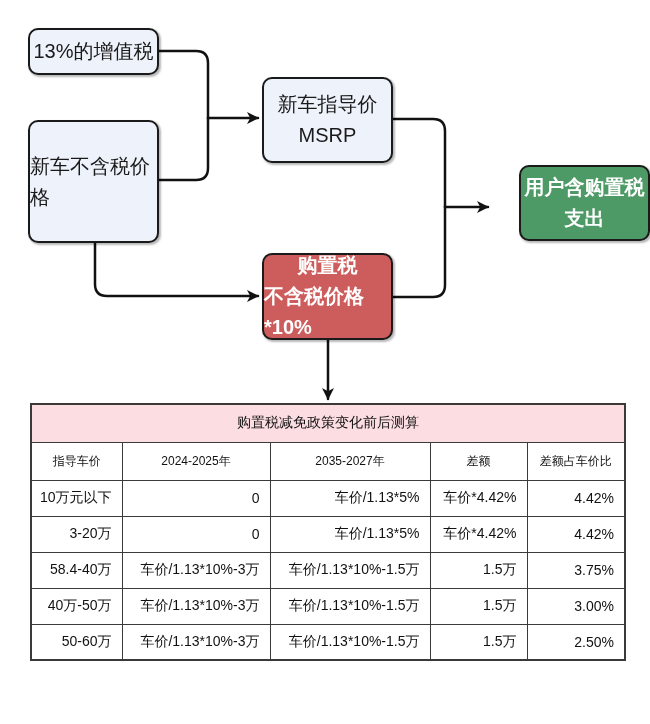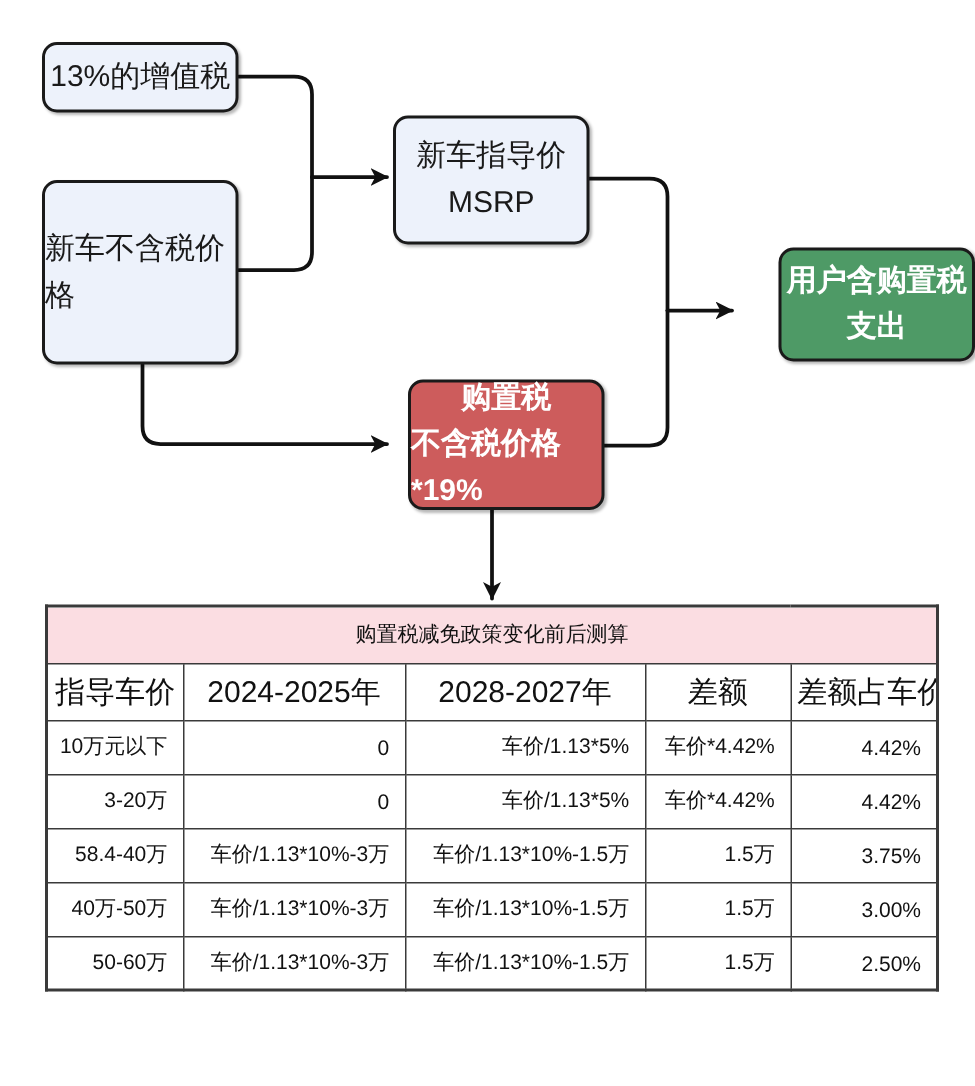--- a/index.html
+++ b/index.html
@@ -45,21 +45,21 @@
     font-weight: bold;
   }
   .box.green {
     background: var(--green_box_fill, #4e9a66);
     color: var(--box_text_light, #ffffff);
     font-weight: bold;
   }
   .box-vat     { left: 28px;  top: 28px;  width: 131px; height: 47px;  }
   .box-pretax  { left: 28px;  top: 120px; width: 131px; height: 123px; }
   .box-msrp    { left: 262px; top: 77px;  width: 131px; height: 86px;  }
-  .box-tax     { left: 272px; top: 253px; width: 131px; height: 87px;  }
+  .box-tax     { left: 262px; top: 253px; width: 131px; height: 87px;  }
   .box-expense { left: 492px; top: 165px; width: 131px; height: 76px; margin-left: 27px;  }
 
   table.calc {
     position: absolute;
     left: 30px;
     top: 403px;
     width: 594px;
     border-collapse: collapse;
     table-layout: fixed;
     font-size: 14px;
@@ -79,21 +79,21 @@
     height: 38px;
     text-align: center;
     font-weight: normal;
     font-size: 14px;
     padding: 0;
   }
   tr.header-row th {
     height: 38px;
     text-align: center;
     font-weight: normal;
-    font-size: 20px;
+    font-size: 12px;
     padding: 0 4px;
   }
   tr.data-row td {
     height: 36px;
     text-align: right;
   }
 </style>
 </head>
 <body>
 
@@ -125,21 +125,21 @@
     <span>新车指导价</span>
     <span>MSRP</span>
   </div>
 
   <div class="box light box-pretax">
     <span>新车不含税价格</span>
   </div>
 
   <div class="box red box-tax">
     <span>购置税</span>
-    <span>不含税价格*19%</span>
+    <span>不含税价格*10%</span>
   </div>
 
   <div class="box green box-expense">
     <span>用户含购置税</span>
     <span>支出</span>
   </div>
 
   <table class="calc">
     <colgroup>
       <col style="width:91px">
@@ -148,21 +148,21 @@
       <col style="width:97px">
       <col style="width:98px">
     </colgroup>
     <thead>
       <tr class="title-row">
         <th colspan="5">购置税减免政策变化前后测算</th>
       </tr>
       <tr class="header-row">
         <th>指导车价</th>
         <th>2024-2025年</th>
-        <th>2028-2027年</th>
+        <th>2035-2027年</th>
         <th>差额</th>
         <th>差额占车价比</th>
       </tr>
     </thead>
     <tbody>
       <tr class="data-row">
         <td>10万元以下</td>
         <td>0</td>
         <td>车价/1.13*5%</td>
         <td>车价*4.42%</td>

